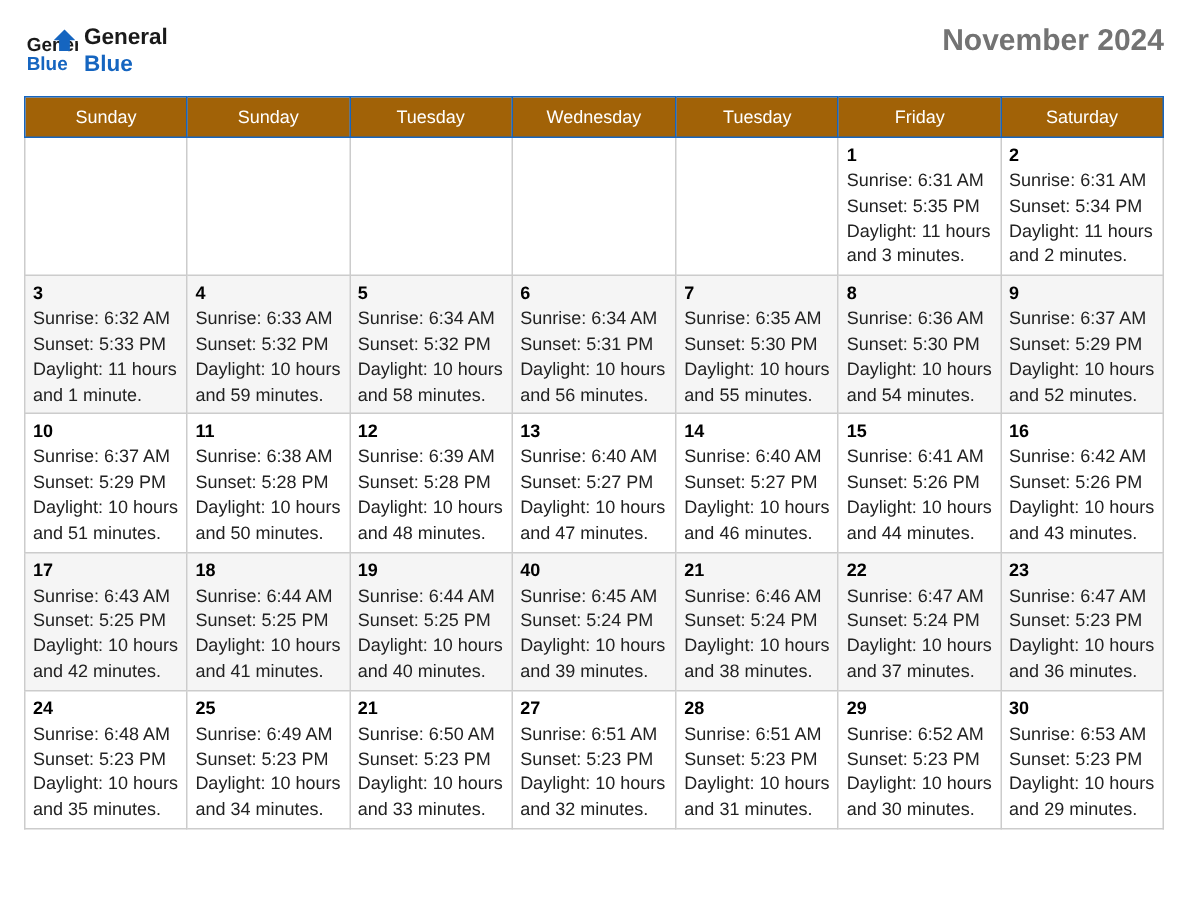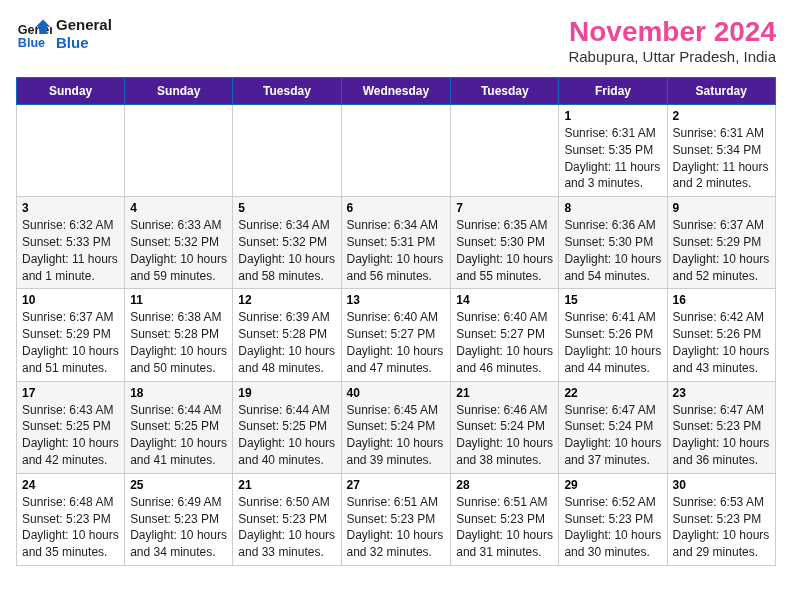--- a/index.html
+++ b/index.html
@@ -22,39 +22,39 @@
       gap: 4px;
     }
     .logo-icon {
       width: 36px;
       height: 36px;
     }
     .title-area {
       text-align: right;
     }
     .month-title {
-      font-size: 28px;
+      font-size: 20px;
       font-weight: bold;
-      color: #ec4899;
+      color: #737373;
     }
     .subtitle {
       font-size: 15px;
       color: #333;
     }
     table {
       width: 100%;
       border-collapse: collapse;
       font-size: 10.5px;
     }
     thead th {
-      background: #4c1d95;
+      background: #a16207;
       color: #fff;
       padding: 6px 4px;
       font-size: 12px;
-      font-weight: bold;
+      font-weight: normal;
       border: 1px solid #1565c0;
     }
     tbody td {
       border: 1px solid #ccc;
       vertical-align: top;
       padding: 4px 5px;
       width: 113px;
       min-height: 70px;
       background: #fff;
     }
@@ -89,21 +89,20 @@
       <text x="2" y="34" font-size="14" font-weight="bold" fill="#1565c0" font-family="Arial">Blue</text>
       <polygon points="36,8 44,16 40,16 40,24 32,24 32,16 28,16" fill="#1565c0" transform="translate(-6,-4)"></polygon>
     </svg>
     <div>
       <div style="font-size:15px;font-weight:bold;color:#1a1a1a;line-height:1.2;">General</div>
       <div style="font-size:15px;font-weight:bold;color:#1565c0;line-height:1.2;">Blue</div>
     </div>
   </div>
   <div class="title-area">
     <div class="month-title">November 2024</div>
-    <div class="subtitle">Rabupura, Uttar Pradesh, India</div>
   </div>
 </div>
 
 <table>
   <thead>
     <tr id="weekday-header">
         <th>Sunday</th>
         <th>Sunday</th>
         <th>Tuesday</th>
         <th>Wednesday</th>

